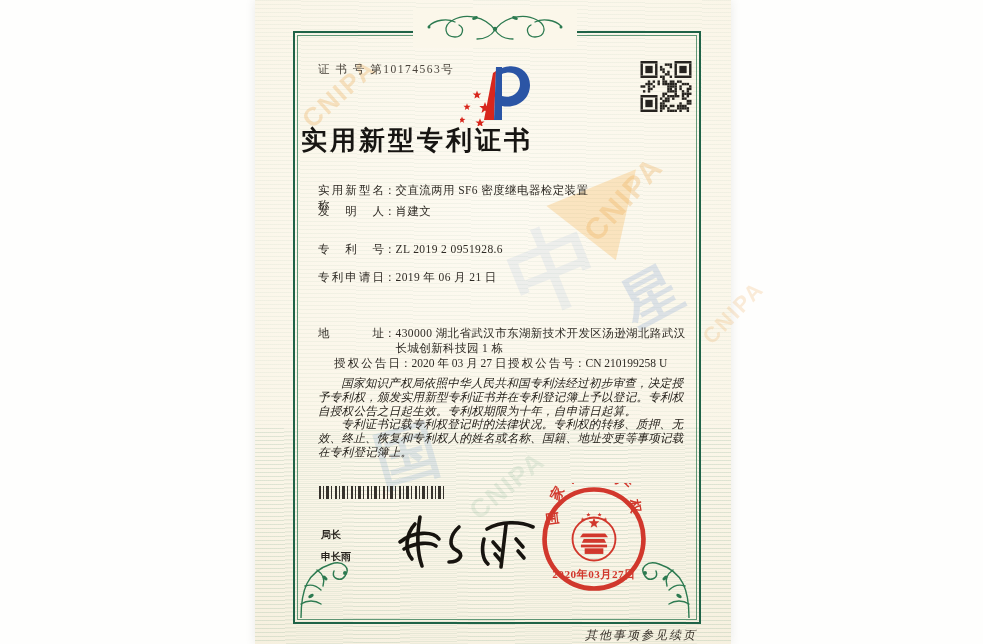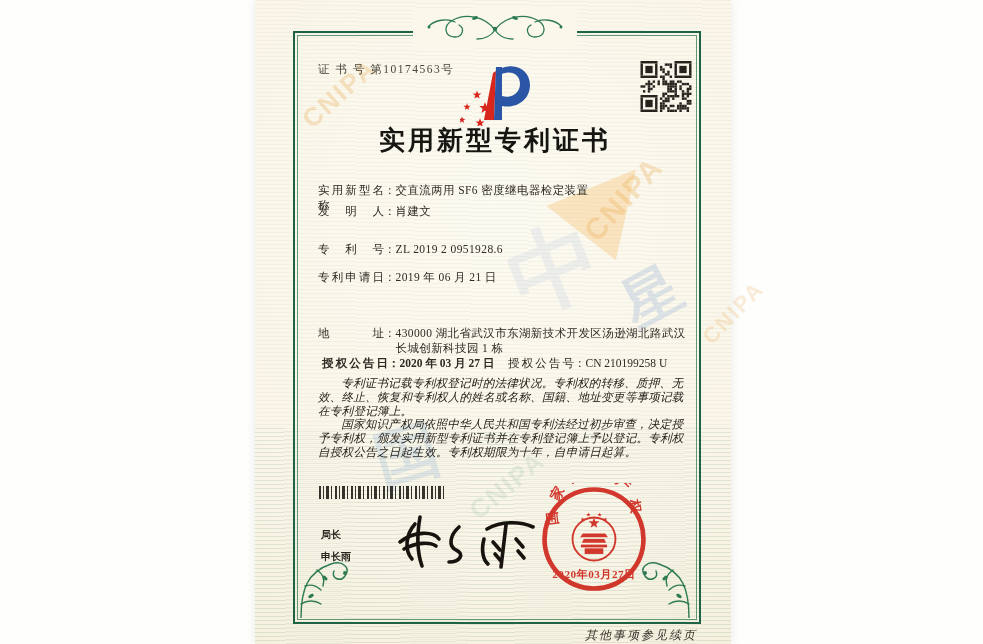--- a/index.html
+++ b/index.html
@@ -17,21 +17,21 @@
          border:2px solid #1f6347;}
   .frame::after{content:"";position:absolute;inset:2px;border:1px solid rgba(47,122,82,.75);}
   .wm{position:absolute;z-index:0;pointer-events:none;white-space:nowrap;
       font-family:"Liberation Sans","DejaVu Sans",sans-serif;font-weight:700;}
   .wm-cnipa{color:rgba(233,160,70,.28);letter-spacing:2px;}
   .wm-glyph{color:rgba(140,170,215,.28);}
   .wm-tri{width:0;height:0;border-left:48px solid transparent;border-right:40px solid transparent;
           border-bottom:84px solid rgba(246,178,84,.30);transform:rotate(38deg);}
   .content{position:absolute;z-index:2;}
   .cert-no{left:63px;top:62px;font-size:11.5px;letter-spacing:1.5px;color:#4a443c;}
-  .title{left:38px;top:123px;width:404px;text-align:center;font-size:26px;font-weight:700;
+  .title{left:46px;top:123px;width:404px;font-size:26px;font-weight:700;
          letter-spacing:3px;color:#171512;}
   .row{left:63px;width:374px;font-size:11.5px;color:#2e2a24;line-height:15px;}
   .flabel{display:inline-block;width:66px;text-align:justify;text-align-last:justify;vertical-align:top;}
   .colon{display:inline-block;vertical-align:top;}
   .fvalue{display:inline-block;width:296px;vertical-align:top;letter-spacing:.4px;}
   .grant-cell{position:absolute;top:0;font-size:11.5px;color:#2e2a24;white-space:nowrap;}
   .paras{left:63px;top:377px;width:374px;font-size:11.6px;line-height:13.8px;color:#26221c;
          font-style:italic;}
   .paras p{margin:0;text-indent:2em;letter-spacing:.2px;}
   .barcode{left:64px;top:486px;width:128px;height:13px;
@@ -285,31 +285,31 @@
     <div class="content row" style="top:242px;">
       <span class="flabel">专利号</span><span class="colon">：</span><span class="fvalue">ZL 2019 2 0951928.6</span>
     </div>
     <div class="content row" style="top:270px;">
       <span class="flabel">专利申请日</span><span class="colon">：</span><span class="fvalue">2019 年 06 月 21 日</span>
     </div>
     <div class="content row" style="top:326px;">
       <span class="flabel">地址</span><span class="colon">：</span><span class="fvalue">430000 湖北省武汉市东湖新技术开发区汤逊湖北路武汉长城创新科技园 1 栋</span>
     </div>
     <div class="content row" style="top:356px;height:16px;">
-      <span class="grant-cell" style="left:4px;font-weight:bold;">
+      <span class="grant-cell" style="left:16px;">
         <span class="flabel">授权公告日</span><span class="colon">：</span><span>2020 年 03 月 27 日</span>
       </span>
       <span class="grant-cell" style="left:190px;">
         <span class="flabel">授权公告号</span><span class="colon">：</span><span>CN 210199258 U</span>
       </span>
     </div>
 
     <div class="content paras">
+      <p>国家知识产权局依照中华人民共和国专利法经过初步审查，决定授予专利权，颁发实用新型专利证书并在专利登记簿上予以登记。专利权自授权公告之日起生效。专利权期限为十年，自申请日起算。</p>
       <p>专利证书记载专利权登记时的法律状况。专利权的转移、质押、无效、终止、恢复和专利权人的姓名或名称、国籍、地址变更等事项记载在专利登记簿上。</p>
-      <p>国家知识产权局依照中华人民共和国专利法经过初步审查，决定授予专利权，颁发实用新型专利证书并在专利登记簿上予以登记。专利权自授权公告之日起生效。专利权期限为十年，自申请日起算。</p>
     </div>
 
     <div class="content barcode"></div>
     <div class="content director">
       <div>局长</div>
       <div>申长雨</div>
     </div>
     <div class="content signature">
       <svg width="175" height="58" viewBox="0 0 175 58">
         <g stroke="#17140f" fill="none" stroke-width="3.6" stroke-linecap="round" stroke-linejoin="round">

